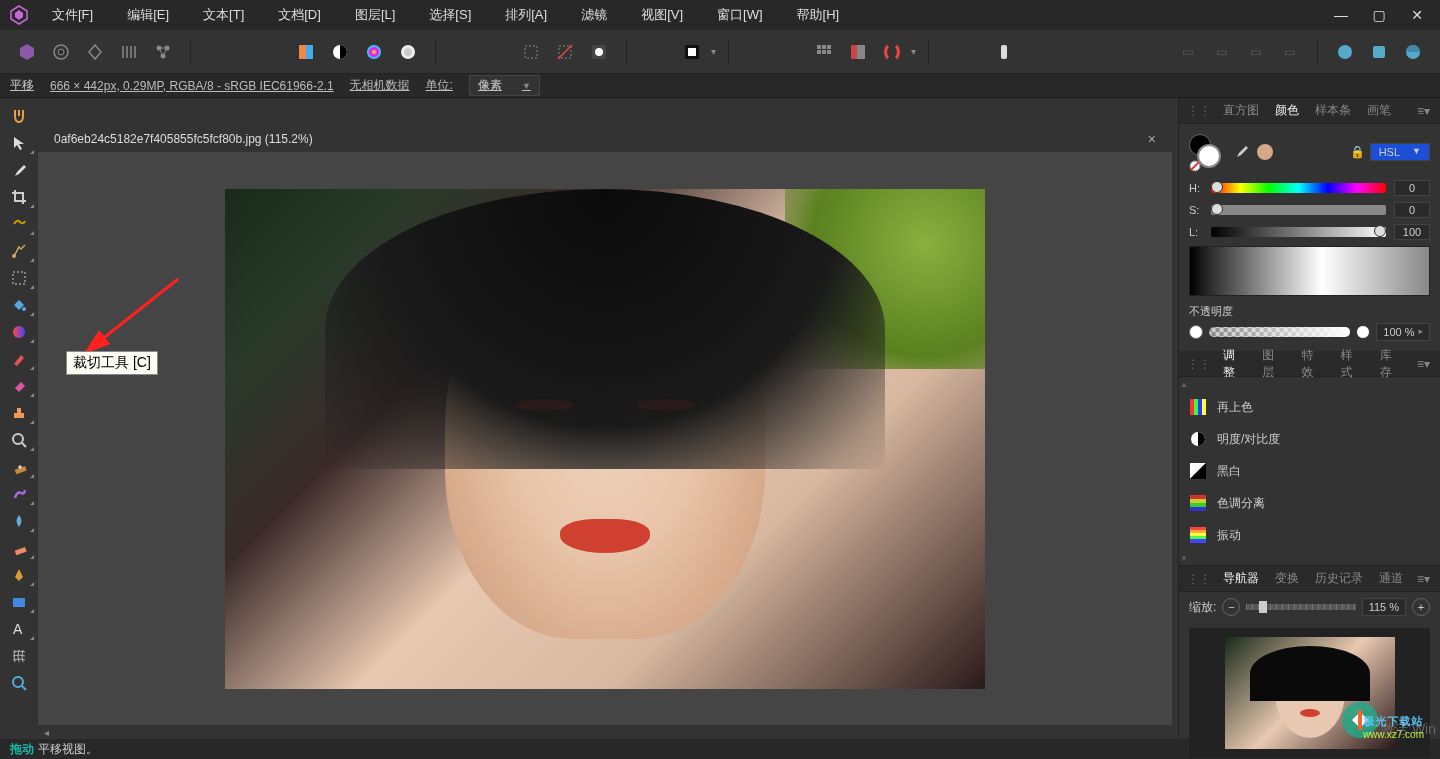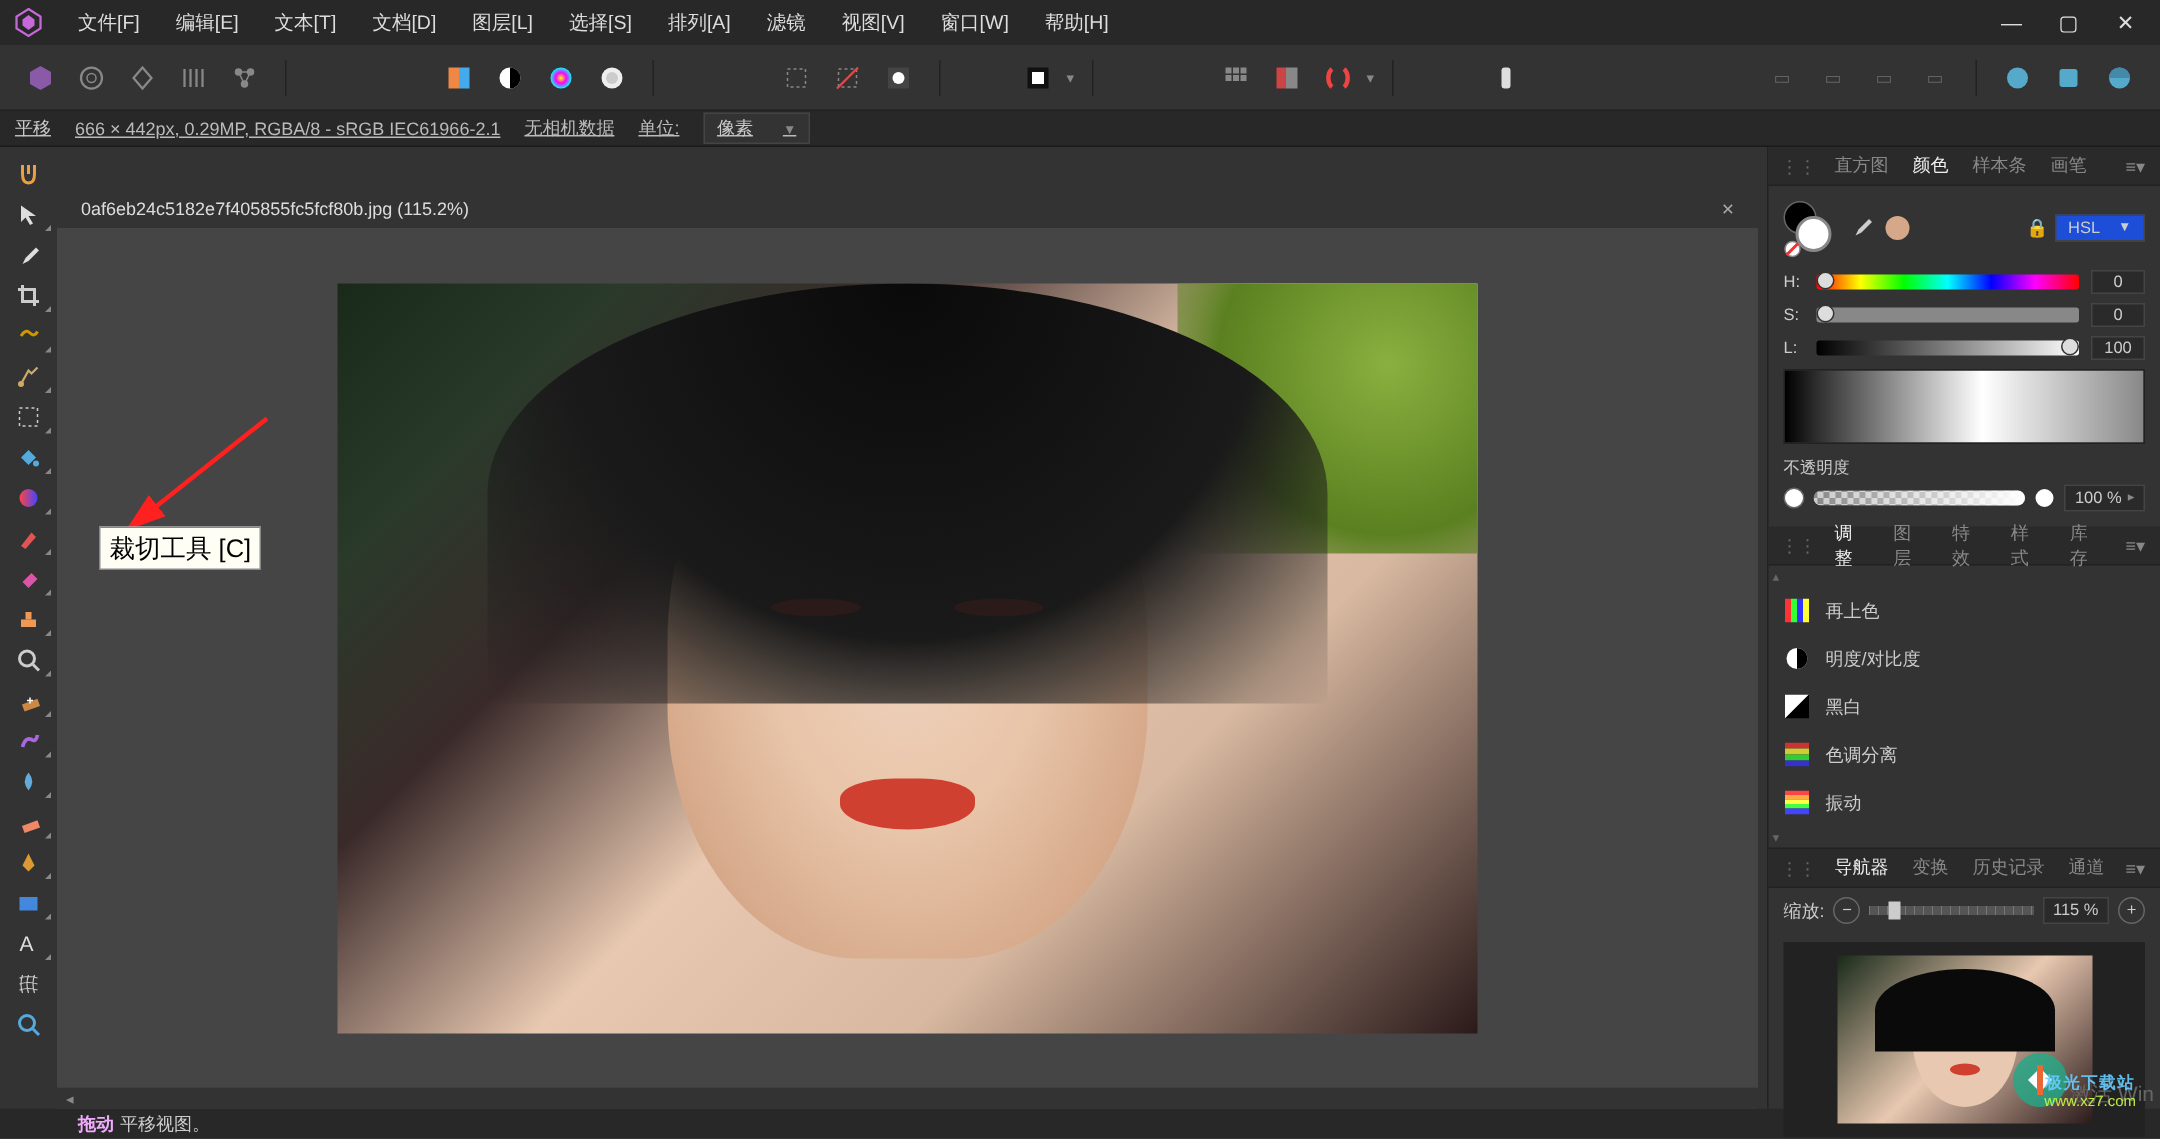--- a/index.html
+++ b/index.html
@@ -1,20 +1,20 @@
 <!DOCTYPE html>
 <html><head>
 <meta charset="utf-8">
 <style>
 * { margin: 0; padding: 0; box-sizing: border-box; font-family: "Microsoft YaHei", sans-serif; }
 body { background: #333; color: #ccc; width: 1440px; height: 759px; overflow: hidden; font-size: 12px; user-select: none; }
 
 .titlebar { height: 30px; background: #282828; display: flex; align-items: center; padding: 0 8px; }
 .logo { width: 22px; height: 22px; margin-right: 12px; display:flex; align-items:center; justify-content:center; }
-.menus { display: flex; gap: 4px; justify-content: flex-end; }
+.menus { display: flex; gap: 14px; justify-content: flex-end; }
 .menu-item { padding: 4px 10px; color: #ddd; cursor: pointer; font-size: 13px; }
 .win-controls { margin-left: auto; display: flex; gap: 8px; }
 .win-btn { width: 30px; height: 20px; display: flex; align-items: center; justify-content: center; color: #ddd; font-size: 14px; }
 
 .toolbar { height: 44px; background: #333; display: flex; align-items: center; padding: 0 12px; gap: 8px; border-bottom: 1px solid #222; }
 .tb-btn { width: 30px; height: 30px; display: flex; align-items: center; justify-content: center; color: #aaa; border-radius: 3px; }
 .tb-sep { width: 1px; height: 24px; background: #222; margin: 0 4px; }
 .tb-group { display:flex; gap:4px; align-items:center; }
 
 .infobar { height: 24px; background: #282828; display: flex; align-items: center; padding: 0 10px; gap: 16px; color: #bbb; font-size: 12px; border-bottom:1px solid #1a1a1a;text-decoration:underline;}
@@ -34,21 +34,21 @@
 .tab .close { color: #aaa; font-size: 14px; margin-left:auto; }
 .canvas-view { flex: 1; background: #454545; display: flex; align-items: center; justify-content: center; position: relative; overflow:hidden; }
 .photo { width: 760px; height: 500px; background: linear-gradient(135deg, #1a2a1a 0%, #2a3a2a 15%, #3a2a2a 30%, #e8c8b0 50%, #d8b8a0 70%, #2a1a1a 100%); position:relative; overflow:hidden; }
 .face { position:absolute; left:50%; top:48%; transform:translate(-50%,-50%); width:320px; height:420px; background: radial-gradient(ellipse 60% 70% at 50% 45%, #f0d4c0 0%, #e8c4a8 50%, #d0a080 100%); border-radius: 50% 50% 40% 40%; }
 .hair { position:absolute; left:50%; top:0; transform:translateX(-50%); width:560px; height:280px; background: radial-gradient(ellipse at 50% 0%, #0a0a0a 0%, #1a1a1a 60%, transparent 100%); border-radius: 50% 50% 0 0; }
 .eye-l, .eye-r { position:absolute; width:60px; height:12px; background:#2a1a1a; border-radius:50%; top:42%; }
 .eye-l { left:38%; } .eye-r { right:38%; }
 .lips { position:absolute; left:50%; top:66%; transform:translateX(-50%); width:90px; height:34px; background:#d04030; border-radius: 40% 40% 50% 50%; }
 .greens { position:absolute; right:0; top:0; width:200px; height:180px; background: radial-gradient(circle at 70% 30%, #8ab040 0%, #5a8020 60%, transparent 100%); }
 .scroll-h { height:14px; background:#333; }
-.tooltip { position:absolute; left:28px; top:225px; background:#fffef5; color:#000; border:1px solid #888; padding:2px 6px; font-size:17px; z-index:100; }
+.tooltip { position:absolute; left:28px; top:225px; background:#fffef5; color:#000; border:1px solid #888; padding:2px 6px; font-size:14px; z-index:100; }
 .arrow { position:absolute; left:40px; top:148px; z-index:99; pointer-events:none; }
 
 .panels { width: 262px; background: #333; display: flex; flex-direction: column; border-left: 1px solid #222; }
 .panel-tabs { height: 26px; background: #2a2a2a; display: flex; align-items: center; padding: 0 4px; font-size: 12px; border-bottom:1px solid #222; }
 .panel-tab { padding: 4px 8px; color: #888; }
 .panel-tab.active { color: #eee; }
 .panel-menu { margin-left: auto; color: #888; padding: 0 6px; }
 .panel-bar { width:6px; background:#333; border-right:0; }
 
 .color-panel { padding: 10px; }
@@ -94,21 +94,21 @@
 .nav-img { width:170px; height:112px; background: linear-gradient(135deg, #1a2a1a, #e8c8b0 50%, #2a1a1a); position:relative;}
 .nav-face { position:absolute; left:50%; top:50%; transform:translate(-50%,-50%); width:70px; height:90px; background:#e8c8b0; border-radius:50%;}
 .nav-hair { position:absolute; left:50%; top:8%; transform:translateX(-50%); width:120px; height:55px; background:#0a0a0a; border-radius:50% 50% 0 0;}
 .nav-lips { position:absolute; left:50%; top:64%; transform:translateX(-50%); width:20px; height:8px; background:#d04030; border-radius:50%;}
 .watermark-overlay { position:absolute; right:6px; bottom:18px; font-size:11px; color:#4af; opacity:0.9; text-align:center; z-index:5; }
 .watermark-overlay .top { color:#6cf; font-weight:bold; letter-spacing:1px;}
 .watermark-overlay .bot { color:#cf4; font-size:10px;}
 .wm-logo { position:absolute; right:50px; bottom:18px; width:40px; height:40px; z-index:4;}
 
 .statusbar { height: 20px; background: #282828; display: flex; align-items: center; padding: 0 10px; color: #ccc; font-size: 12px; }
-.statusbar b { color:#f0abfc; margin-right:4px;margin-left:42px;}
+.statusbar b { color:#14b8a6; margin-right:4px;}
 .wm-txt { position:absolute; right:4px; bottom:20px; color:#666; font-size:14px; }
 </style>
 </head>
 <body>
 
 <div class="titlebar">
   <div class="logo">
     <svg width="20" height="20" viewBox="0 0 20 20">
         <polygon points="10,1 18,6 18,14 10,19 2,14 2,6" fill="none" stroke="#c668d8" stroke-width="1.5"></polygon>
         <polygon points="10,5 14,8 14,12 10,15 6,12 6,8" fill="#c668d8"></polygon>

